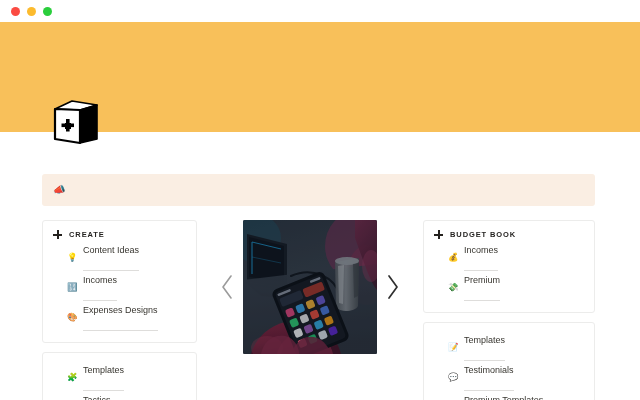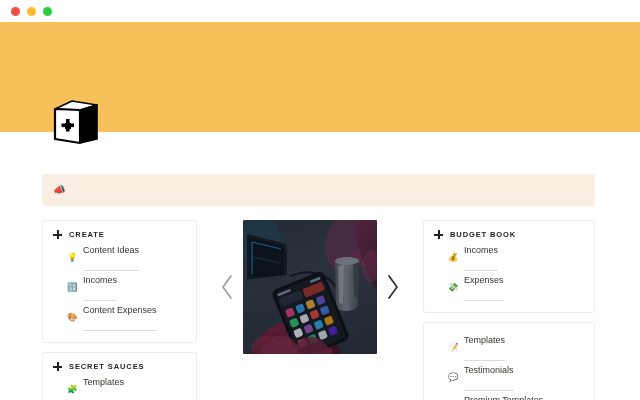--- a/index.html
+++ b/index.html
@@ -216,29 +216,25 @@
           <div class="link-row">
             <span class="link-emoji">💡</span>
             <span class="link-label">Content Ideas</span>
           </div>
           <div class="link-row">
             <span class="link-emoji">🔢</span>
             <span class="link-label">Incomes</span>
           </div>
           <div class="link-row">
             <span class="link-emoji">🎨</span>
-            <span class="link-label">Content Expenses</span>
+            <span class="link-label">Expenses Designs</span>
           </div>
         </div>
 
         <div class="card">
-          <div class="card-head">
-            <span class="plus-icon"></span>
-            <span class="card-title">SECRET SAUCES</span>
-          </div>
           <div class="link-row">
             <span class="link-emoji">🧩</span>
             <span class="link-label">Templates</span>
           </div>
           <div class="link-row">
             <span class="link-emoji">📈</span>
             <span class="link-label">Tactics</span>
           </div>
 
         </div>
@@ -370,21 +366,21 @@
           <div class="card-head">
             <span class="plus-icon"></span>
             <span class="card-title">BUDGET BOOK</span>
           </div>
           <div class="link-row">
             <span class="link-emoji">💰</span>
             <span class="link-label">Incomes</span>
           </div>
           <div class="link-row">
             <span class="link-emoji">💸</span>
-            <span class="link-label">Expenses</span>
+            <span class="link-label">Premium</span>
           </div>
         </div>
 
         <div class="card">
           <div class="link-row">
             <span class="link-emoji">📝</span>
             <span class="link-label">Templates</span>
           </div>
           <div class="link-row">
             <span class="link-emoji">💬</span>

